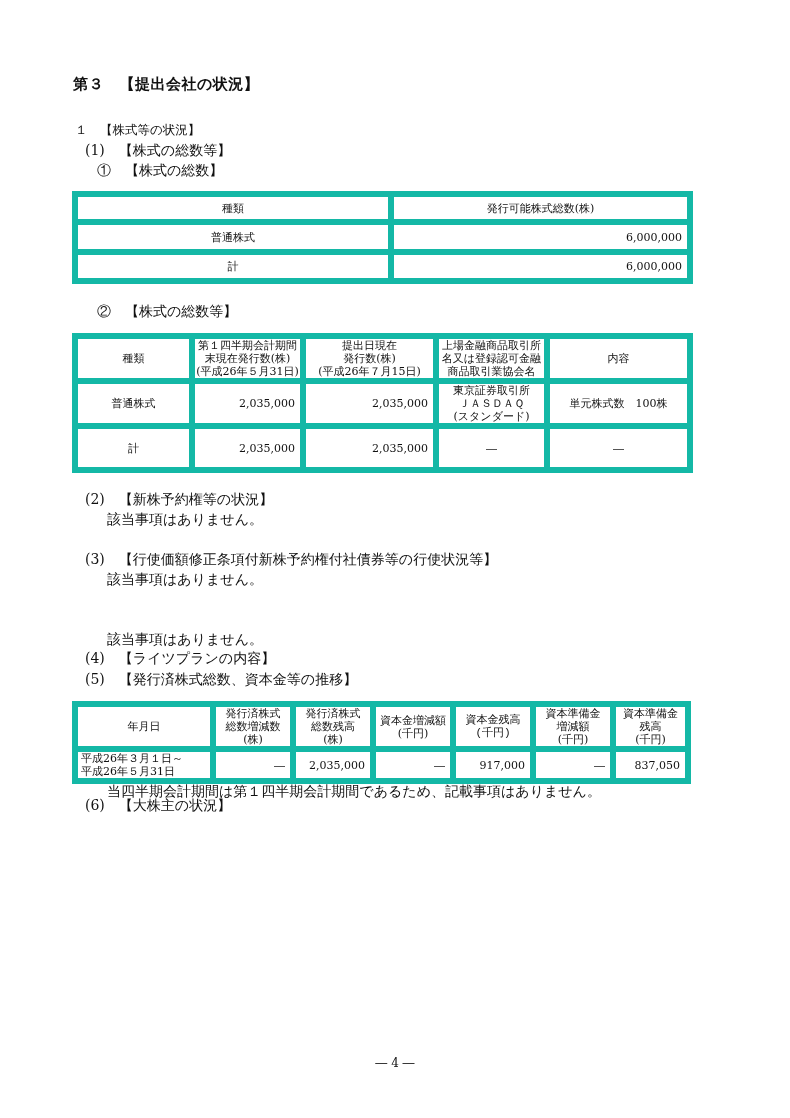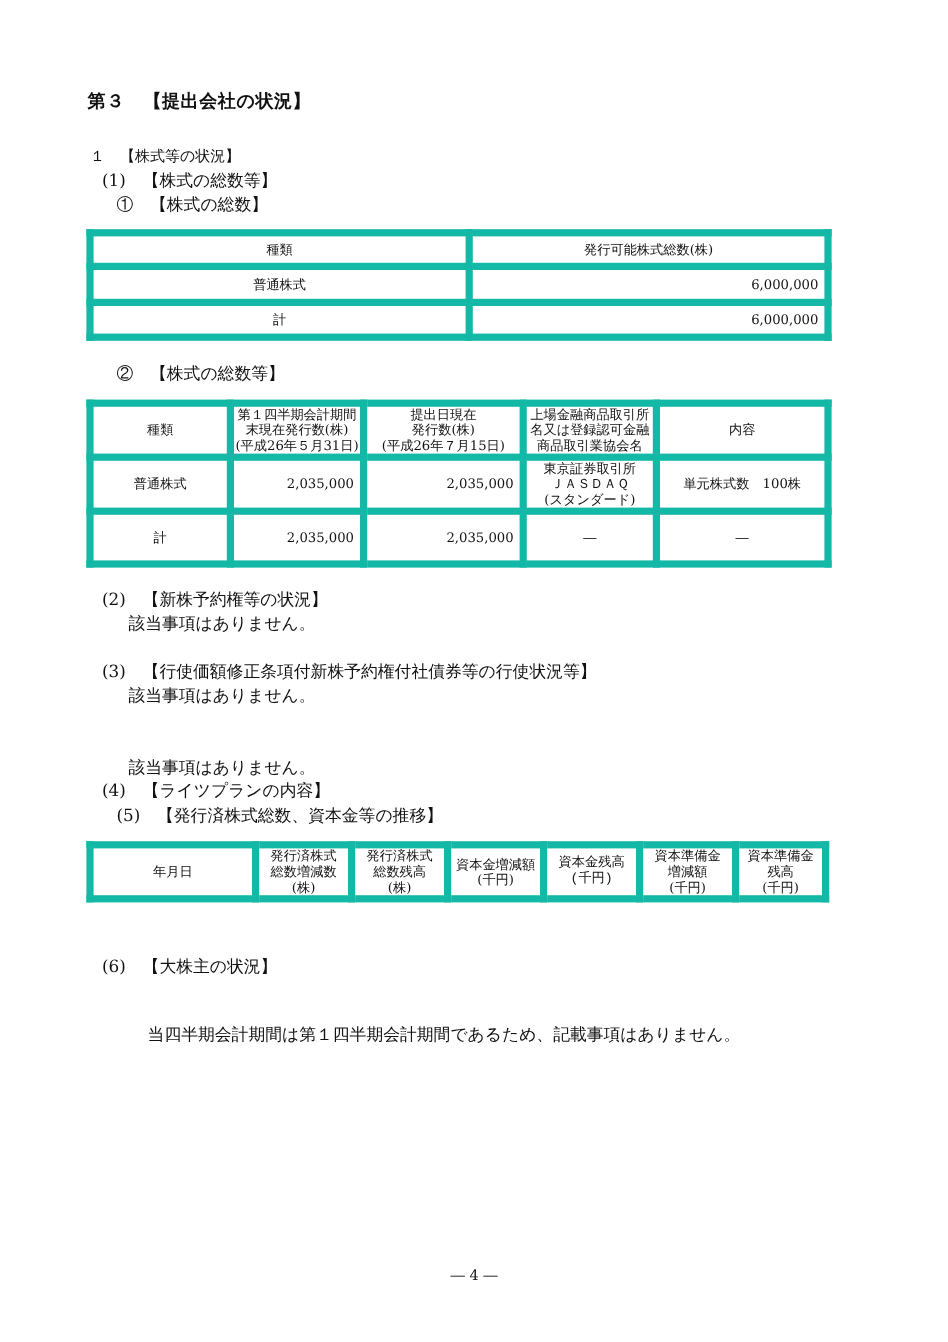--- a/index.html
+++ b/index.html
@@ -79,21 +79,21 @@
 
 <div class="abs txt" style="left:85px;top:491px;">(2)　【新株予約権等の状況】</div>
 <div class="abs txt" style="left:107px;top:511px;">該当事項はありません。</div>
 
 <div class="abs txt" style="left:85px;top:551px;">(3)　【行使価額修正条項付新株予約権付社債券等の行使状況等】</div>
 <div class="abs txt" style="left:107px;top:571px;">該当事項はありません。</div>
 
 <div class="abs txt" style="left:85px;top:611px;margin-top:39px;">(4)　【ライツプランの内容】</div>
 <div class="abs txt" style="left:107px;top:631px;">該当事項はありません。</div>
 
-<div class="abs txt" style="left:85px;top:671px;margin-left:12px;">(5)　【発行済株式総数、資本金等の推移】</div>
+<div class="abs txt" style="left:85px;top:671px;">(5)　【発行済株式総数、資本金等の推移】</div>
 
 <table style="left:72px;top:701px;width:619px;">
   <tbody>
       <tr style="height:44px;">
     <td class="c" style="width:122px;">年月日</td>
     <td class="c" style="width:70px;white-space:pre-line;padding:0 2px;">発行済株式
 総数増減数
 (株)</td>
     <td class="c" style="width:70px;white-space:pre-line;padding:0 2px;">発行済株式
 総数残高
@@ -102,19 +102,29 @@
 (千円)</td>
     <td class="c" style="width:70px;white-space:pre-line;padding:0 2px;font-family:Liberation Mono, monospace;">資本金残高
 (千円)</td>
     <td class="c" style="width:70px;white-space:pre-line;padding:0 2px;">資本準備金
 増減額
 (千円)</td>
     <td class="c" style="white-space:pre-line;padding:0 2px;">資本準備金
 残高
 (千円)</td>
   </tr>
+  <tr style="height:30px;">
+    <td class="l" style="white-space:pre-line;padding:0 3px;">平成26年３月１日～
+平成26年５月31日</td>
+    <td class="r">―</td>
+    <td class="r">2,035,000</td>
+    <td class="r">―</td>
+    <td class="r">917,000</td>
+    <td class="r">―</td>
+    <td class="r">837,050</td>
+  </tr>
 </tbody>
   </table>
 
 <div class="abs txt" style="left:85px;top:797px;">(6)　【大株主の状況】</div>
-<div class="abs txt" style="left:107px;top:854px;margin-left:16px;">当四半期会計期間は第１四半期会計期間であるため、記載事項はありません。</div>
+<div class="abs txt" style="left:107px;top:783px;">当四半期会計期間は第１四半期会計期間であるため、記載事項はありません。</div>
 
 <div class="abs footer">― 4 ―</div>
 
 </body></html>

